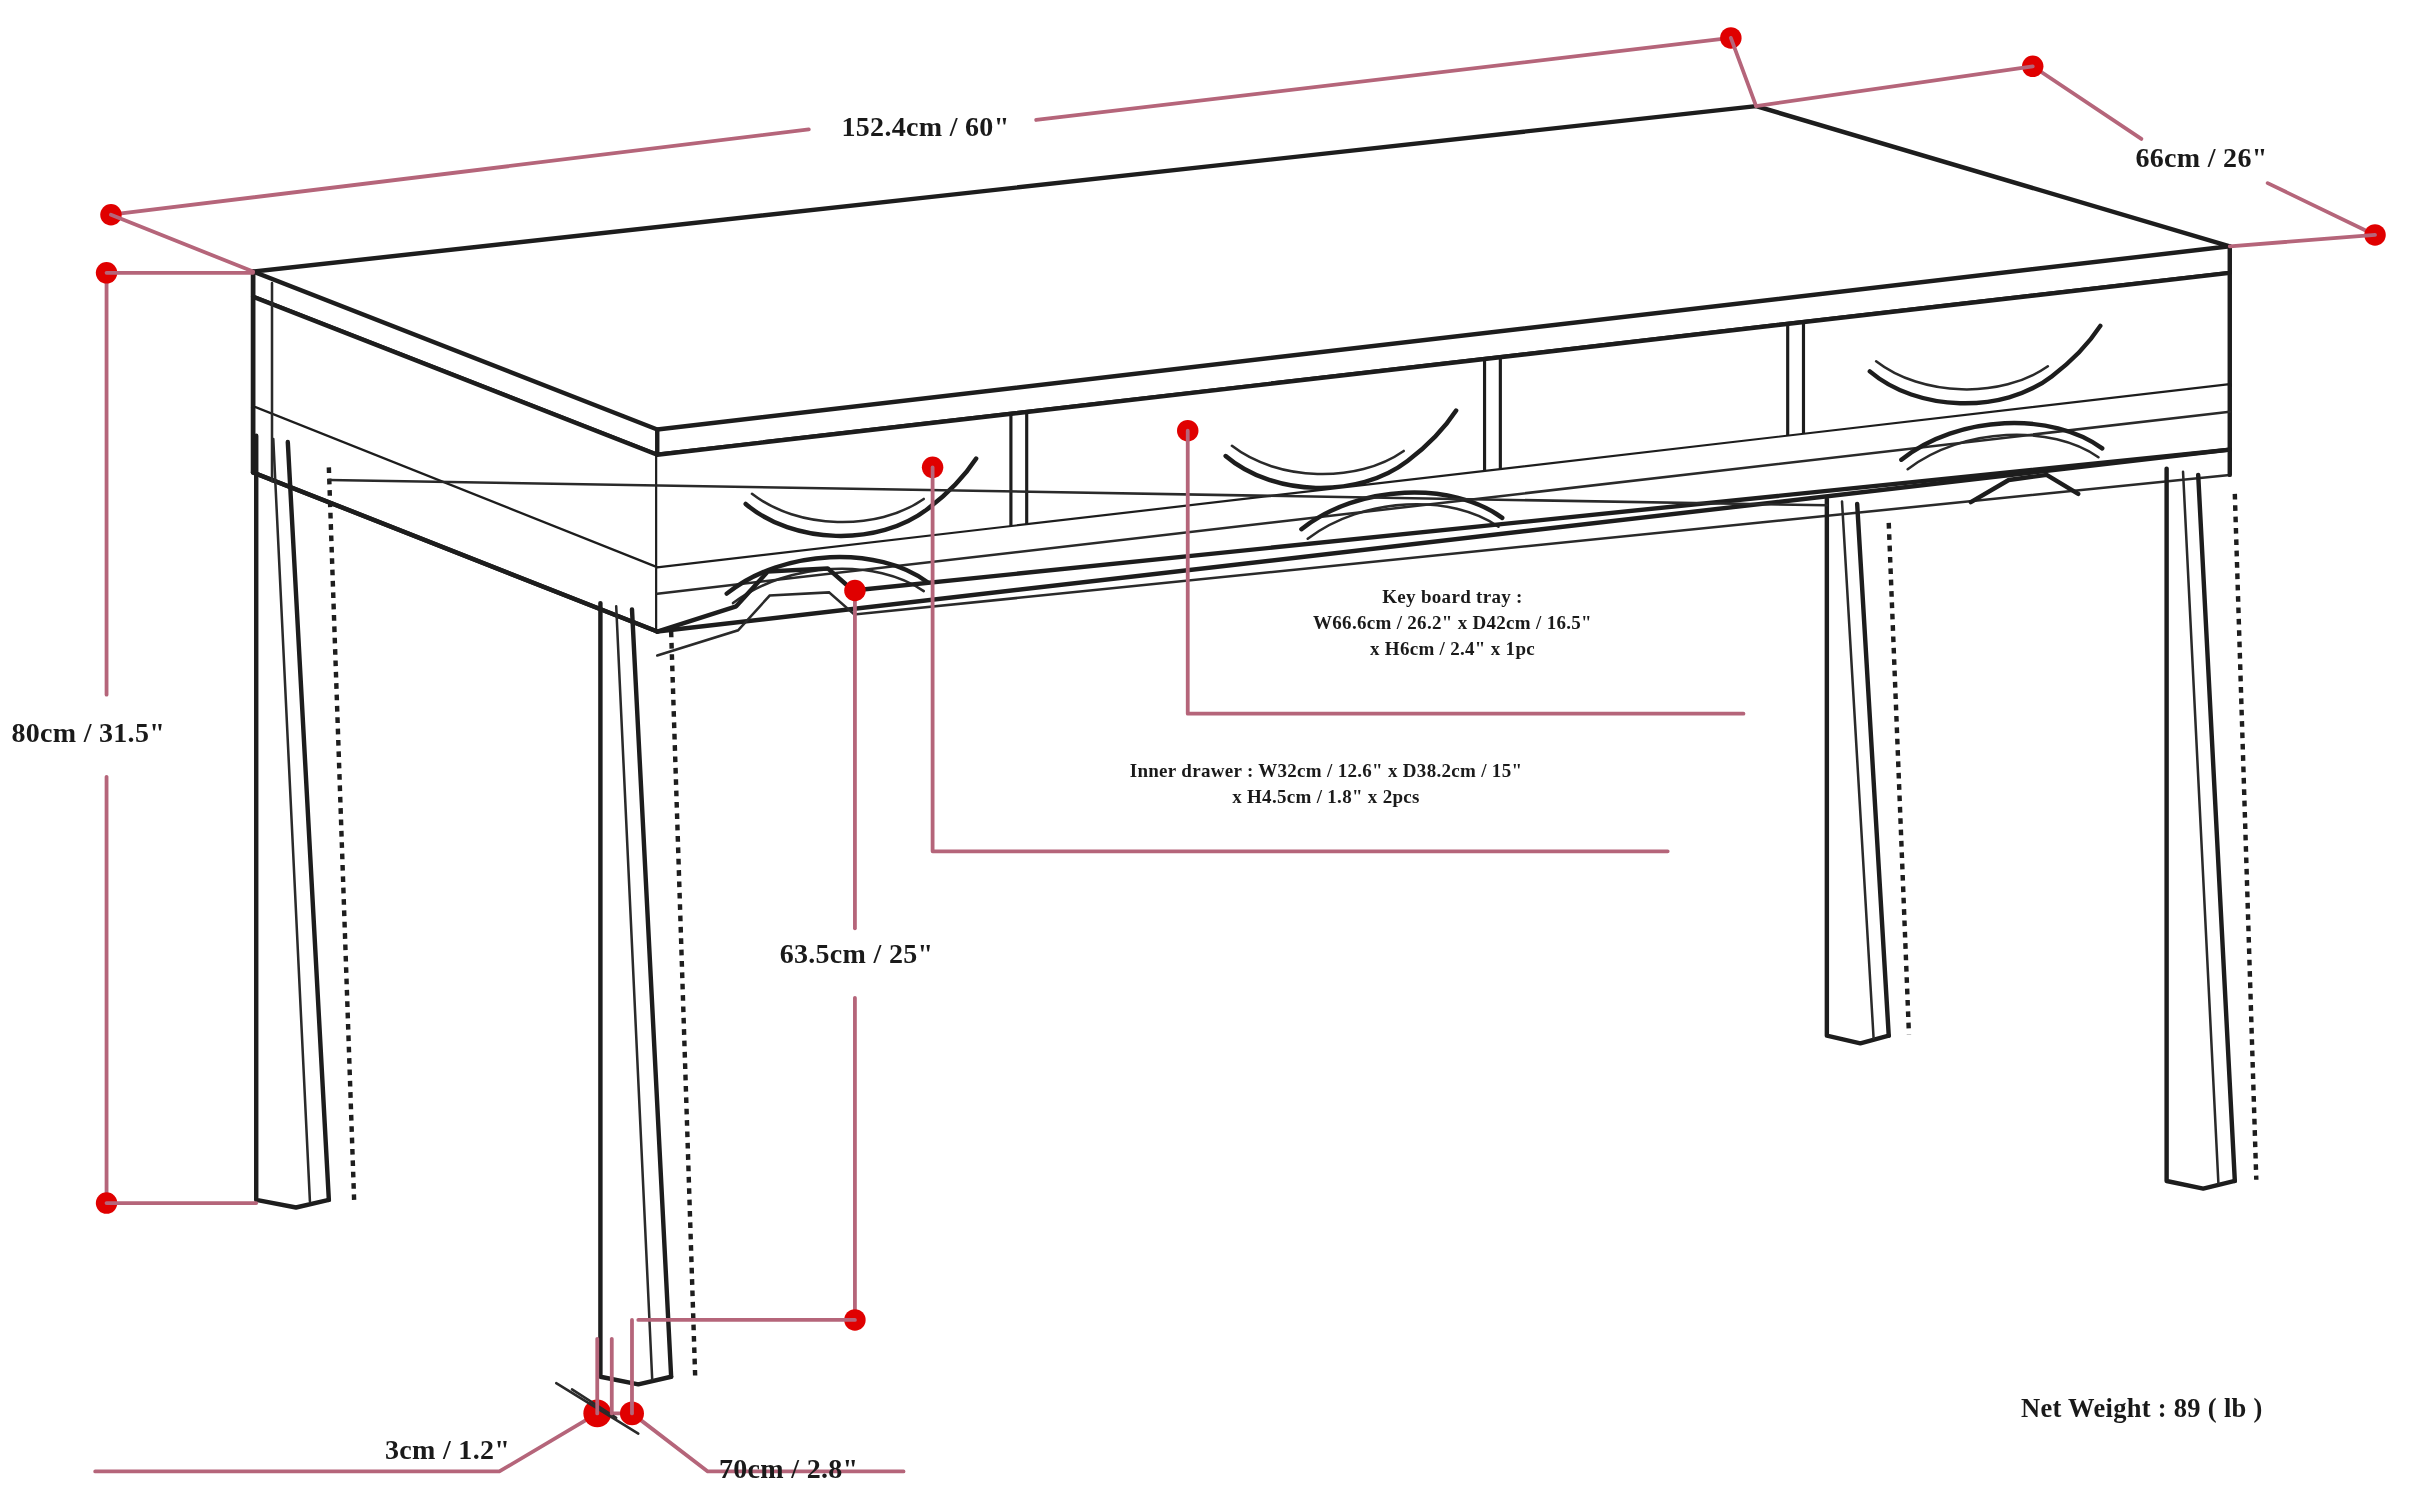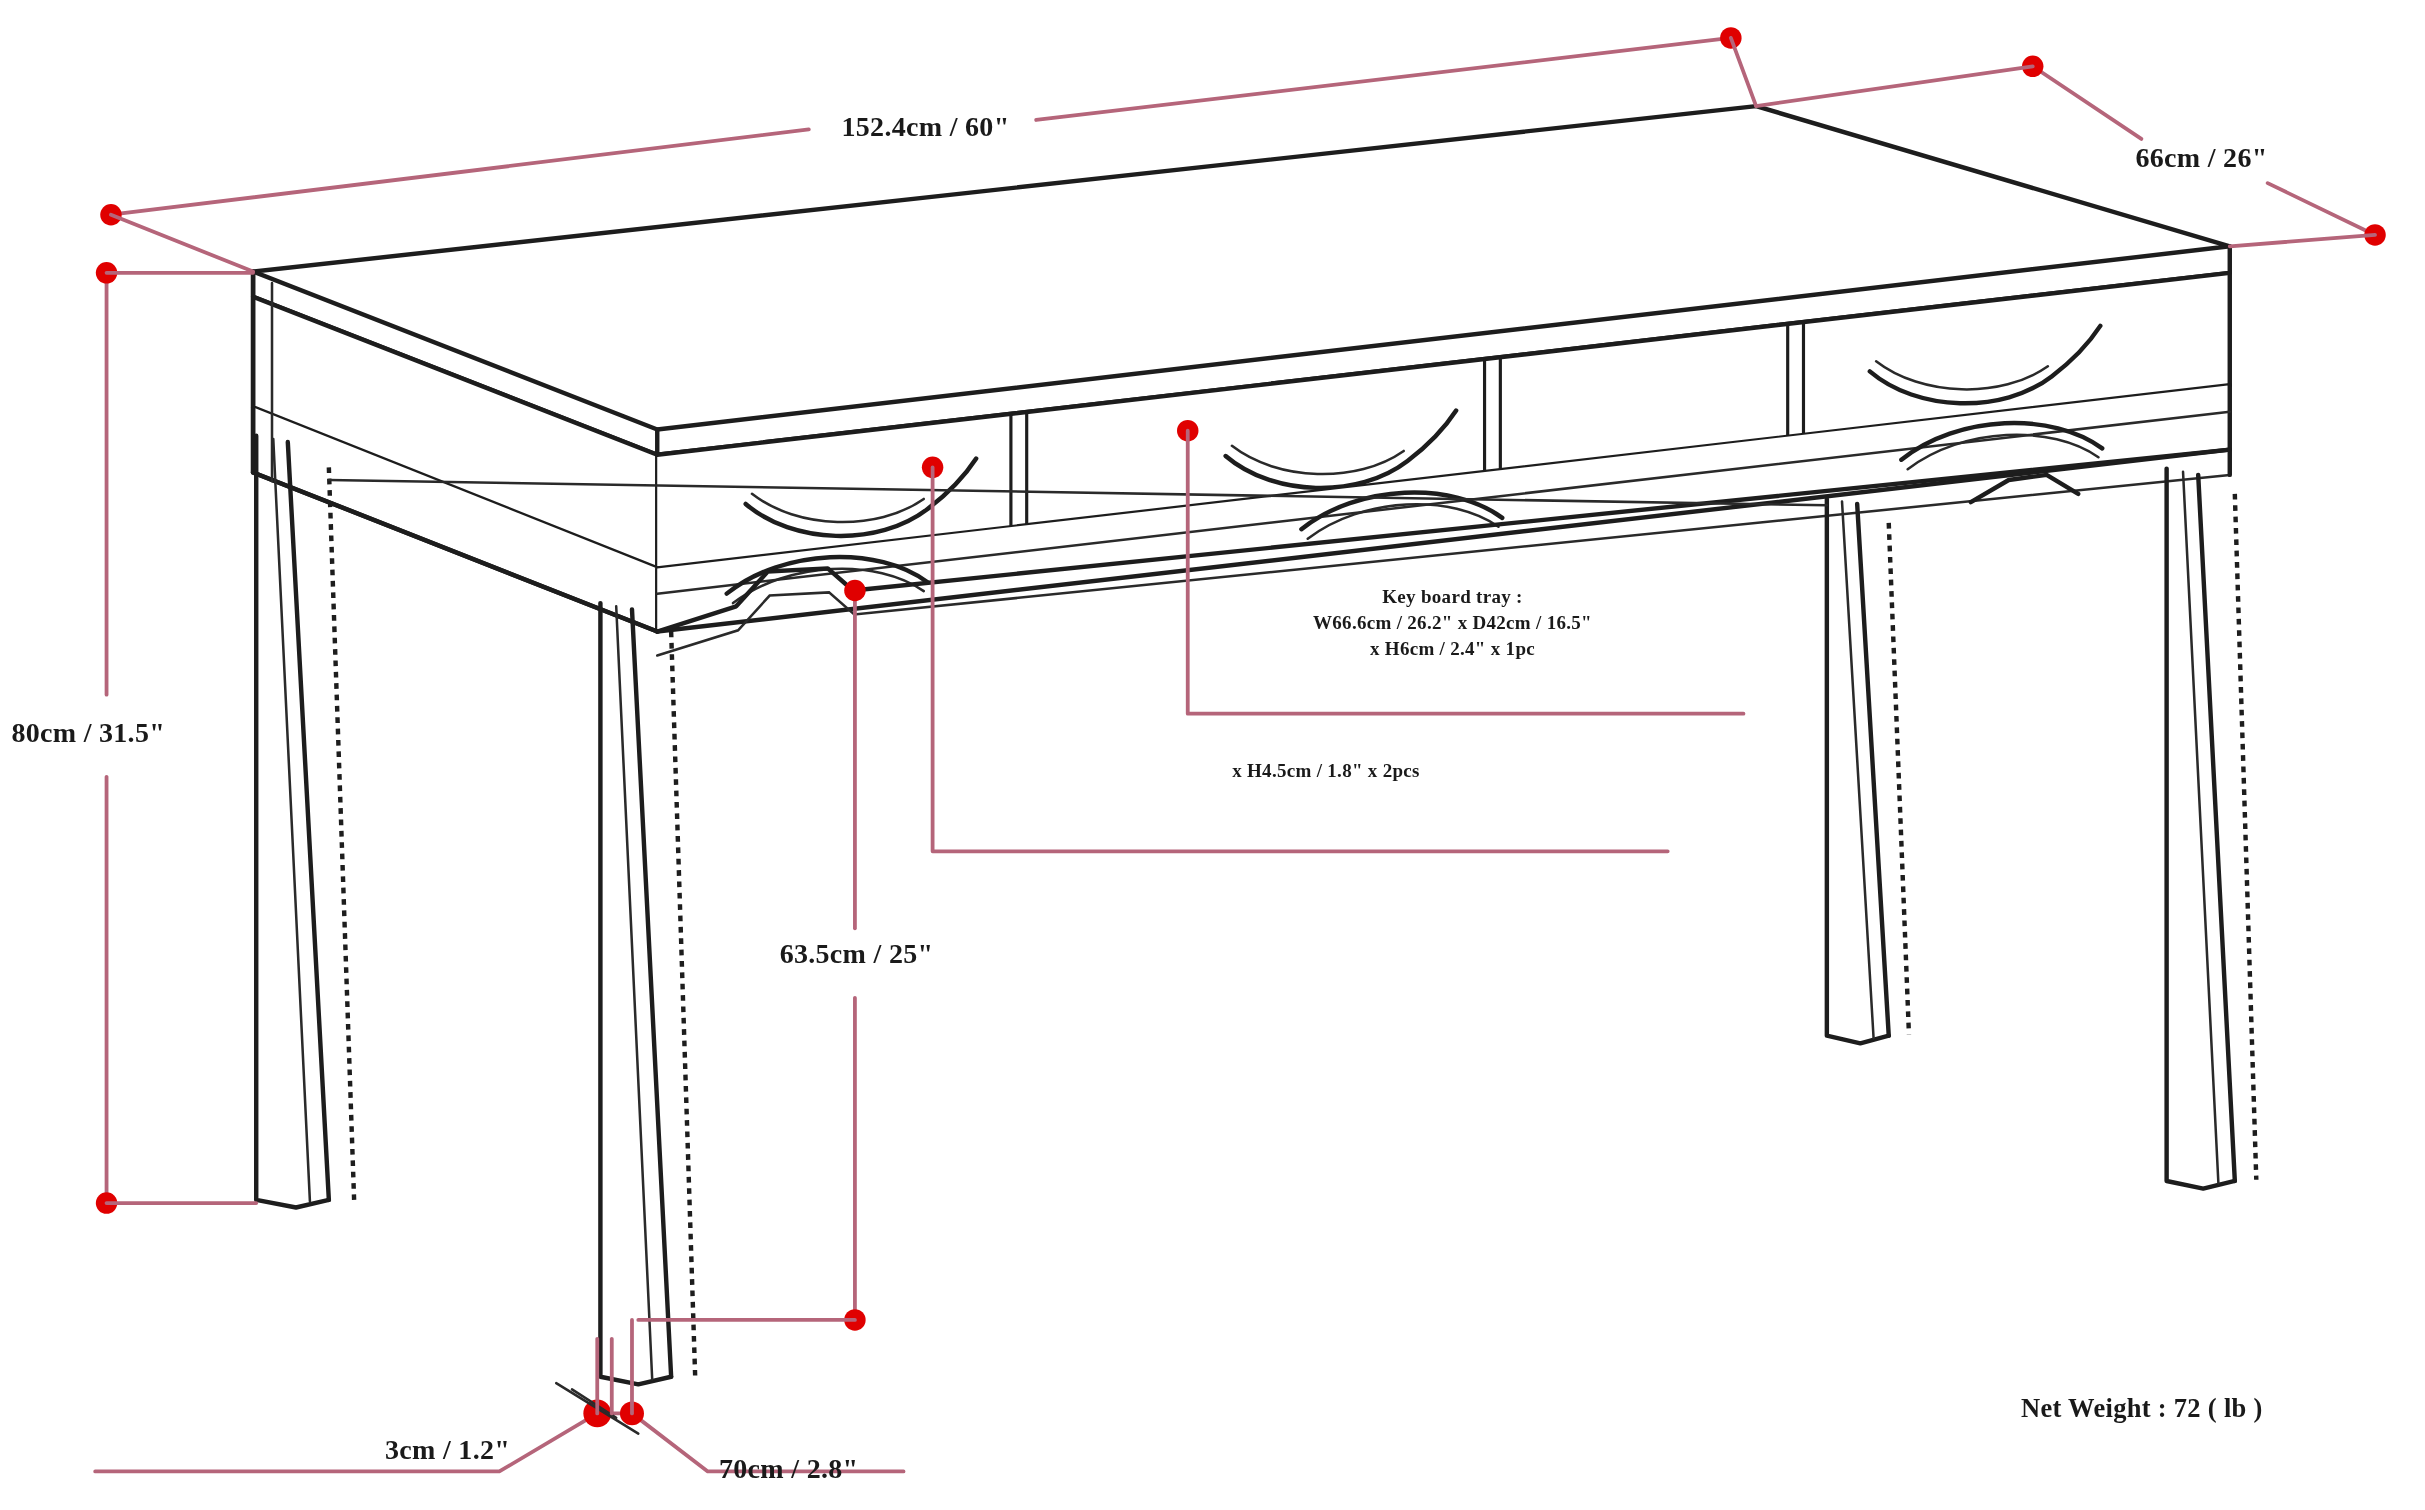--- a/index.html
+++ b/index.html
@@ -214,19 +214,20 @@
 
   <div class="lbl dim-text" style="left:719px;top:1453px;">70cm / 2.8"</div>
 
   <div class="lbl call-text ctr" style="left:1200px;top:584px;width:505px;">
     <div>Key board tray :</div>
     <div>W66.6cm / 26.2" x D42cm / 16.5"</div>
     <div>x H6cm / 2.4" x 1pc</div>
   </div>
 
   <div class="lbl call-text ctr" style="left:985px;top:758px;width:682px;">
+    <div>Inner drawer : W32cm / 12.6" x D38.2cm / 15"</div>
     <div>x H4.5cm / 1.8" x 2pcs</div>
   </div>
 
-  <div class="lbl weight-text" style="left:2021px;top:1393px;">Net Weight : 72 ( lb )</div>
+  <div class="lbl weight-text" style="left:2021px;top:1393px;">Net Weight : 89 ( lb )</div>
 
 </div>
 
 
 </body></html>

